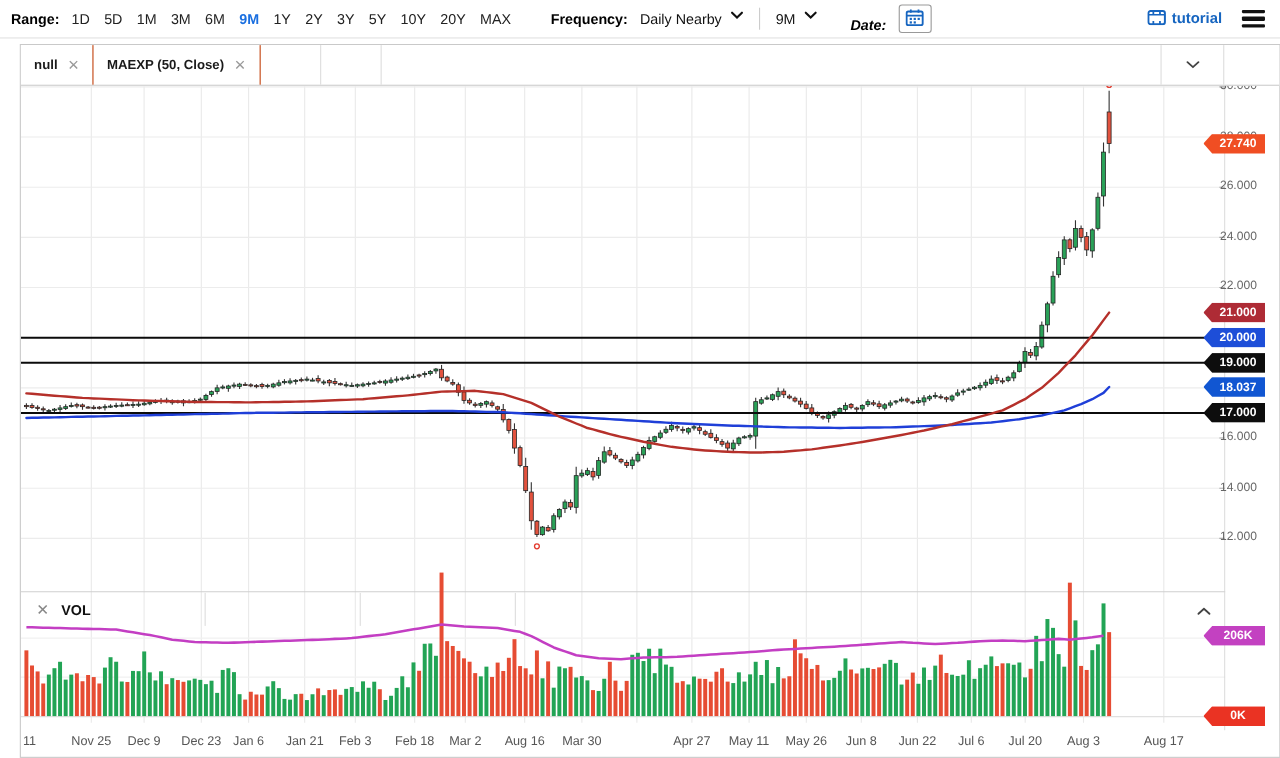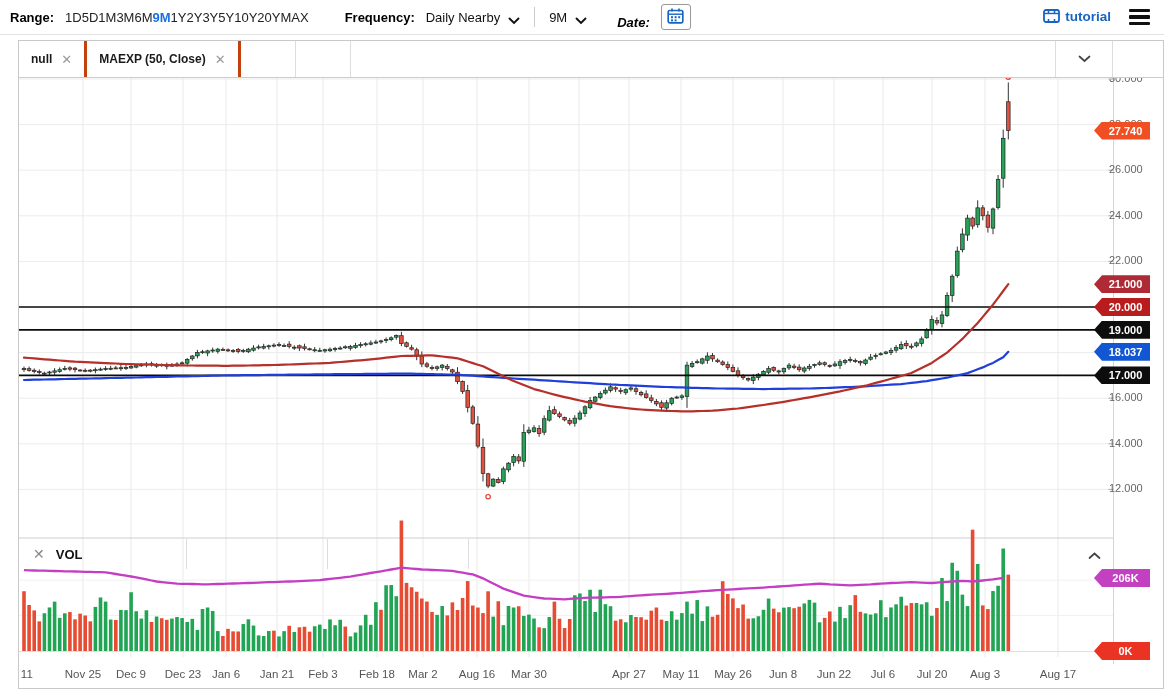--- a/index.html
+++ b/index.html
@@ -5,40 +5,40 @@
   html,body{margin:0;padding:0;}
   body{
     width:1164px;height:689px;position:relative;overflow:hidden;
     background:#fff;font-family:"Liberation Sans",sans-serif;
     -webkit-font-smoothing:antialiased;
   }
   
   .toolbar{display:flex;align-items:center;height:34px;padding:0 12px 0 10px;
     border-bottom:1px solid #e2e2e2;font-size:13px;color:#222;background:#fff;}
   .tb-label{font-weight:bold;color:#000;margin-right:11px;}
-  .range-items{display:flex;margin-right:36px;}
+  .range-items{display:flex;gap:13px;margin-right:36px;}
   .range-item{cursor:pointer;color:#222;}
   .range-item.sel{color:#1a6fe0;font-weight:bold;}
-  .dropdown{display:flex;align-items:flex-end;gap:8px;cursor:pointer;color:#111;}
+  .dropdown{display:flex;align-items:flex-start;gap:8px;cursor:pointer;color:#111;}
   .chev{display:inline-block;line-height:0;}
   .vsep{width:1px;height:20px;background:#ccc;margin:0 14px;}
   .datebox{display:flex;align-items:flex-end;margin-left:30px;font-style:italic;}
   .cal-btn{width:30px;height:26px;border:1px solid #999;border-radius:3px;background:#fff;
     display:flex;align-items:center;justify-content:center;cursor:pointer;padding:0;}
   .toolbar-right{margin-left:auto;display:flex;align-items:center;gap:16px;}
   .tutorial{display:flex;align-items:flex-start;gap:5px;color:#1665c0;font-weight:bold;
     font-size:13.5px;cursor:pointer;}
   .hamburger{display:flex;flex-direction:column;gap:3px;cursor:pointer;padding:2px;}
   .hamburger i{display:block;width:21px;height:3.5px;background:#111;border-radius:1px;}
   
   .widget{position:absolute;top:40px;left:18px;right:0;bottom:0;border:1px solid #c9c9c9;
     background:#fff;box-sizing:border-box;}
   .tabbar{position:absolute;top:0;left:0;right:0;height:36px;border-bottom:1px solid #ccc;
     display:flex;align-items:stretch;font-size:12px;background:#fff;z-index:5;}
-  .tab{display:flex;align-items:center;gap:9px;padding:0 12px;border-right:3px solid #c2410c;
+  .tab{display:flex;align-items:center;gap:9px;padding:0 12px;border-right:1px solid #c2410c;
     font-weight:bold;color:#1a1a1a;white-space:nowrap;cursor:pointer;text-align:right;}
   .tab .x{color:#999;font-size:13px;font-weight:normal;cursor:pointer;}
   .tab-cell-empty{width:54px;border-right:1px solid #ddd;}
   .tab-fill{flex:1;}
   .collapse-cell{width:56px;border-left:1px solid #ddd;border-right:1px solid #ddd;
     display:flex;align-items:center;justify-content:center;cursor:pointer;}
   .corner{width:50px;}
   svg.chart{position:absolute;top:36px;left:0;}
   
   .price-axis{position:absolute;top:36px;right:0;width:62px;bottom:26px;
@@ -830,21 +830,21 @@
       <div class="p-tick" style="top: -5px;">30.000</div>
       <div class="p-tick" style="top: 40.6px;">28.000</div>
       <div class="p-tick" style="top: 86.2px;">26.000</div>
       <div class="p-tick" style="top: 131.8px;">24.000</div>
       <div class="p-tick" style="top: 177.4px;">22.000</div>
       <div class="p-tick" style="top: 314.2px;">16.000</div>
       <div class="p-tick" style="top: 359.8px;">14.000</div>
       <div class="p-tick" style="top: 405.4px;">12.000</div>
       <div class="badge" style="top: 44.528px; background: rgb(240, 78, 35);">27.740</div>
       <div class="badge" style="top: 198.2px; background: rgb(174, 43, 53);">21.000</div>
-      <div class="badge" style="top: 221px; background: #b91c1c;">20.000</div>
+      <div class="badge" style="top: 221px; background: #1d4ed8;">20.000</div>
       <div class="badge" style="top: 243.8px; background: rgb(13, 13, 13);">19.000</div>
       <div class="badge" style="top: 265.756px; background: rgb(17, 86, 210);">18.037</div>
       <div class="badge" style="top: 289.4px; background: rgb(13, 13, 13);">17.000</div>
       <div class="badge" style="top: 491.994px; background: rgb(195, 65, 193);">206K</div>
       <div class="badge" style="top: 565px; background: rgb(234, 51, 35);">0K</div>
     </div>
 
   <div class="vol-tabbar">
     <div class="vol-cell first">
       <span class="vol-x">✕</span>

